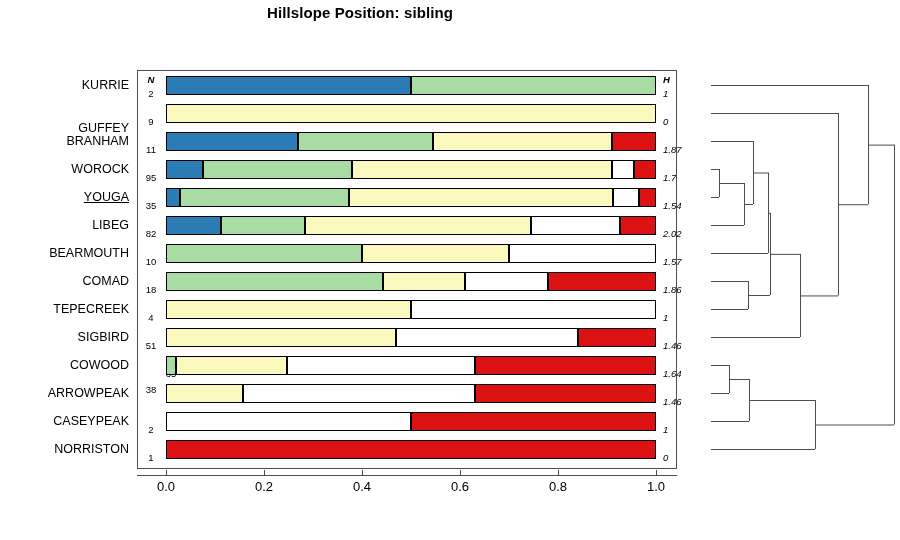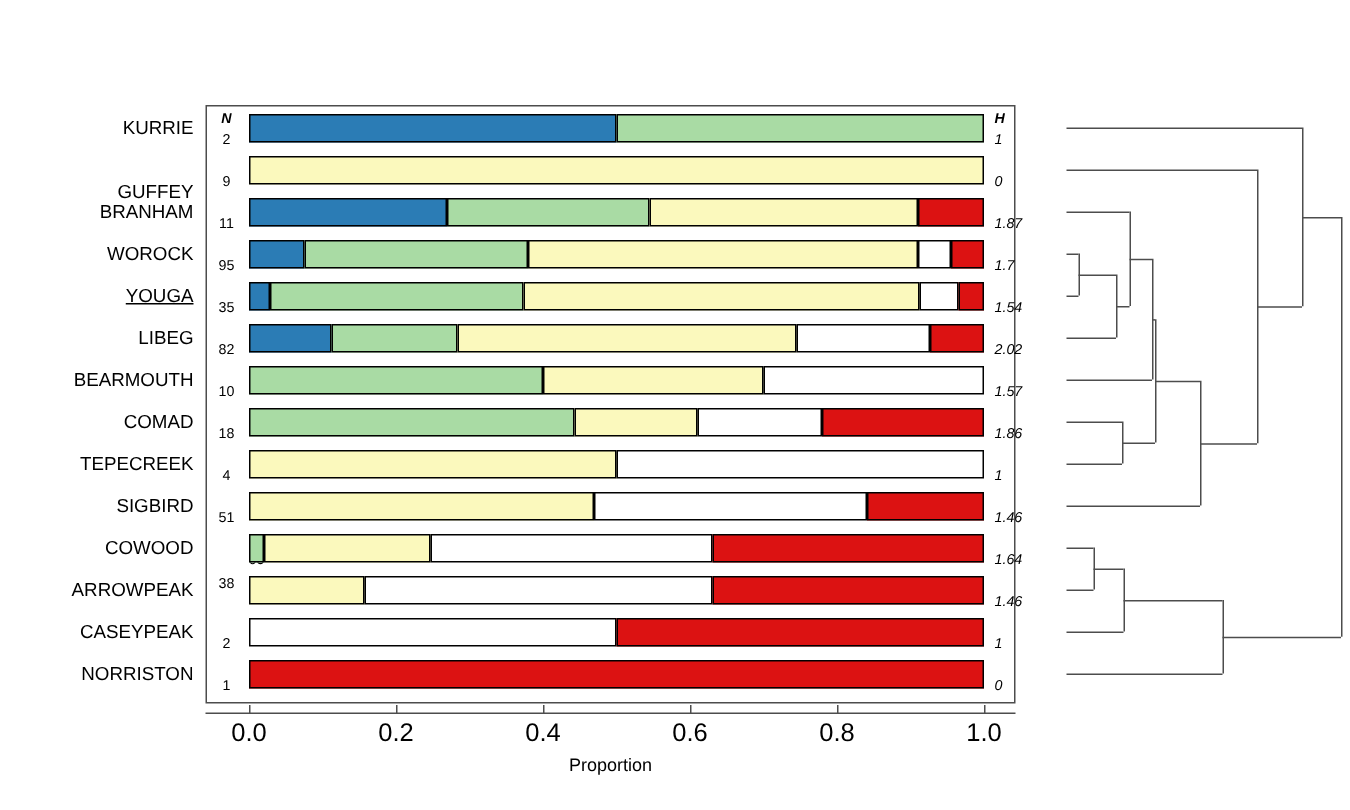--- a/index.html
+++ b/index.html
@@ -72,37 +72,38 @@
     border:1px solid #000;box-sizing:border-box;
   }
 
   
   .axis-line{
     position:absolute;left:137px;top:475px;width:540px;height:1px;
     background:#4d4d4d;
   }
   .tick{position:absolute;top:470px;width:1px;height:6px;background:#4d4d4d;}
   .tick-label{
-    position:absolute;top:479px;font-size:17px;text-align:center;
+    position:absolute;top:479px;font-size:13px;text-align:center;
     width:40px;margin-left:-20px;
   }
   .xlab{
     position:absolute;top:503px;left:137px;width:540px;text-align:center;
     font-size:12px;
   }
 
   
   .dendro{position:absolute;left:690px;top:60px;width:210px;height:420px;}
   .dendro svg{display:block;}
 </style>
 </head>
 <body>
 
 <div id="root">
 
+  <div class="title">Hillslope Position: sibling</div>
 
 
   <div class="panel"></div>
 
   <div class="names" id="names">
       <div class="name-cell" style="top: 15px;">KURRIE</div>
       <div class="name-cell" style="top: 58px;">GUFFEY</div>
       <div class="name-cell" style="top: 71px;">BRANHAM</div>
       <div class="name-cell" style="top: 99px;">WOROCK</div>
       <div class="name-cell" style="top: 127px; text-decoration: underline;">YOUGA</div>
@@ -236,21 +237,20 @@
       <div class="tick-label" style="left: 264px;">0.2</div>
       <div class="tick" style="left: 362px;"></div>
       <div class="tick-label" style="left: 362px;">0.4</div>
       <div class="tick" style="left: 460px;"></div>
       <div class="tick-label" style="left: 460px;">0.6</div>
       <div class="tick" style="left: 558px;"></div>
       <div class="tick-label" style="left: 558px;">0.8</div>
       <div class="tick" style="left: 656px;"></div>
       <div class="tick-label" style="left: 656px;">1.0</div>
     </div>
-  <div class="xlab">Proportion</div>
 
   <div class="dendro" id="dendro">
       <svg width="210" height="420">
         <line x1="21" x2="29" y1="109.5" y2="109.5" stroke="#4d4d4d" stroke-width="1"></line>
         <line x1="21" x2="29" y1="137.5" y2="137.5" stroke="#4d4d4d" stroke-width="1"></line>
         <line x1="29.5" x2="29.5" y1="109" y2="137" stroke="#4d4d4d" stroke-width="1"></line>
         <line x1="29" x2="54" y1="123.5" y2="123.5" stroke="#4d4d4d" stroke-width="1"></line>
         <line x1="21" x2="54" y1="165.5" y2="165.5" stroke="#4d4d4d" stroke-width="1"></line>
         <line x1="54.5" x2="54.5" y1="123" y2="165" stroke="#4d4d4d" stroke-width="1"></line>
         <line x1="21" x2="63" y1="81.5" y2="81.5" stroke="#4d4d4d" stroke-width="1"></line>

